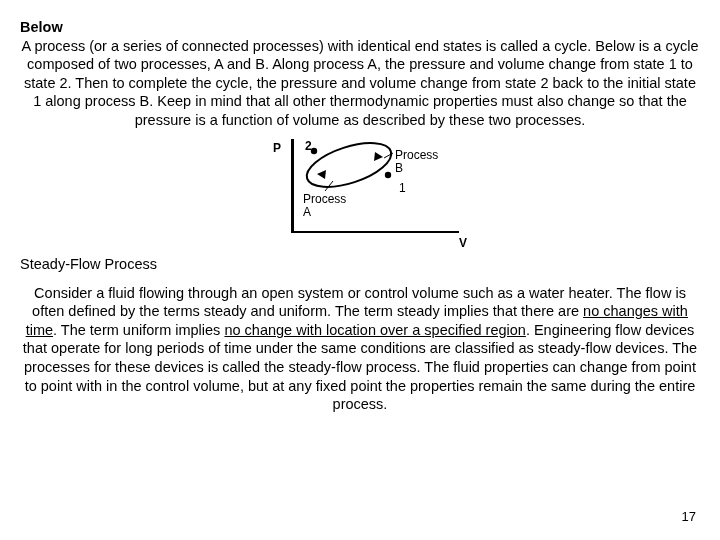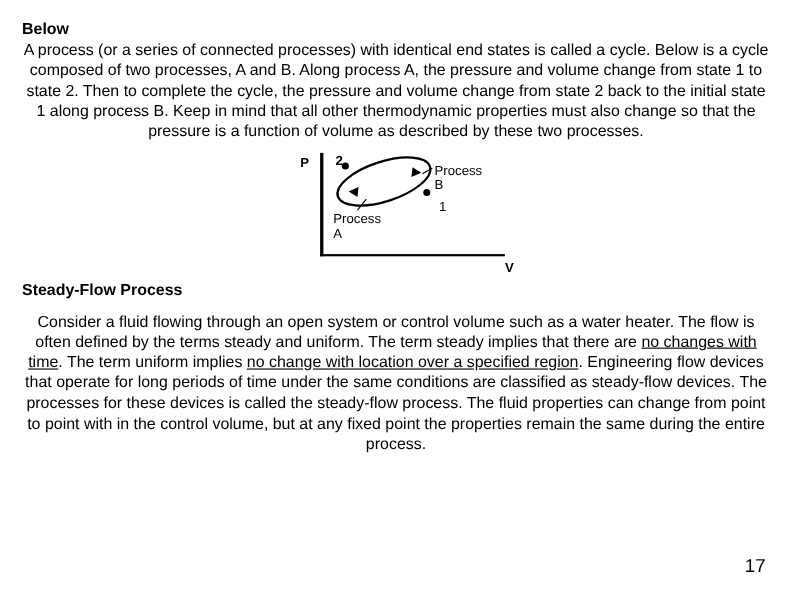--- a/index.html
+++ b/index.html
@@ -63,24 +63,24 @@
     left: 36px;
     top: 2px;
     width: 170px;
     height: 94px;
     overflow: visible;
   }
   .pagenum {
     position: absolute;
     right: 24px;
     bottom: 14px;
-    font-size: 17px;
+    font-size: 13px;
   }
   .h2 {
-    font-weight: bold;
+    font-weight: normal;
     margin: 8px 0 10px 0;
   }
 </style>
 </head>
 <body>
 
 <p class="heading">Below</p>
 <p class="para">A process (or a series of connected processes) with identical end states is called a cycle.  Below is a cycle composed of two processes, A and B.  Along process A, the pressure and volume change from state 1 to state 2. Then to complete the cycle, the pressure and volume change from state 2 back to the initial state 1 along process B.  Keep in mind that all other thermodynamic properties must also change so that the pressure is a function of volume as described by these two processes.</p>
 
 <div class="diagram-wrap">

